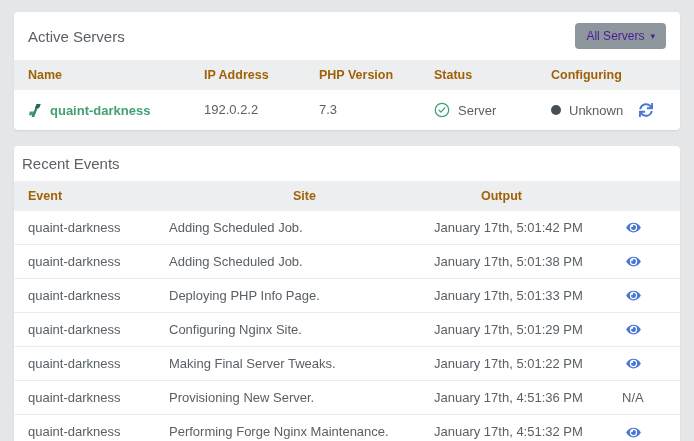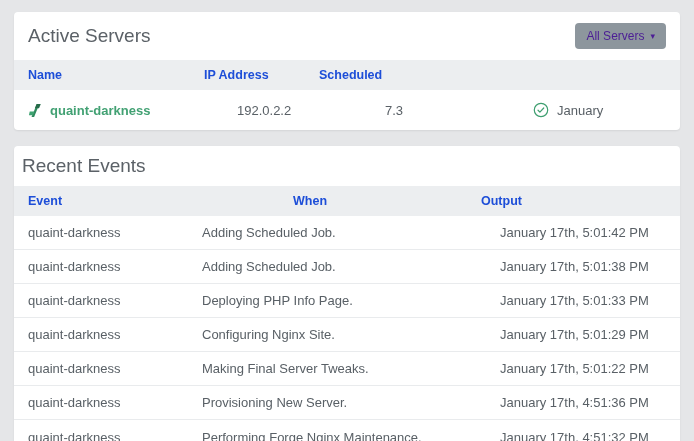--- a/index.html
+++ b/index.html
@@ -17,21 +17,21 @@
     overflow: hidden;
   }
   .panel + .panel { margin-top: 16px; }
 
   .panel-head {
     display: flex;
     align-items: center;
     justify-content: space-between;
     padding: 11px 14px;
   }
-  .panel-title { font-size: 19px; color: #5b6167; font-weight: 400; }
+  .panel-title { font-size: 15px; color: #5b6167; font-weight: 400; }
   .panel-head.tight { padding: 9px 8px; }
 
   .btn-gray {
     background: #8d969d;
     color: #4c1d95;
     border: none;
     border-radius: 4px;
     font-family: "Liberation Sans", sans-serif;
     font-size: 12px;
     padding: 6px 11px;
@@ -41,24 +41,24 @@
     gap: 6px;
   }
   .btn-gray .caret { font-size: 9px; line-height: 1; }
 
   .tbl { width: 100%; }
   .thead {
     display: flex;
     background: #eceef0;
     font-size: 12.5px;
     font-weight: 700;
-    color: #1d4ed8;
+    color: #a16207;
   }
   .thead .th { padding: 8px 14px; }
-  .tr { display: flex; align-items: center; border-bottom: 1px solid #e9ebed; gap: 33px; }
+  .tr { display: flex; border-bottom: 1px solid #e9ebed; }
   .tr:last-child { border-bottom: none; }
   .td { padding: 9px 14px; font-size: 13px; color: #596066; }
 
   
   .as-c1 { width: 176px; flex: none; }
   .as-c2 { width: 115px; flex: none; }
   .as-c3 { width: 115px; flex: none; }
   .as-c4 { width: 117px; flex: none; }
   .as-c5 { flex: 1; }
   .server-row .td { padding-top: 12px; padding-bottom: 12px; }
@@ -101,21 +101,23 @@
     <div class="panel-title">Active Servers</div>
     <button class="btn-gray">
       <span>All Servers</span>
       <span class="caret">▾</span>
     </button>
   </div>
   <div class="tbl">
     <div class="thead">
       <div class="th as-c1">Name</div>
       <div class="th as-c2">IP Address</div>
-      <div class="th as-c5">Scheduled</div>
+      <div class="th as-c3">PHP Version</div>
+      <div class="th as-c4">Status</div>
+      <div class="th as-c5">Configuring</div>
     </div>
     <div class="tr server-row">
       <div class="td as-c1 name-cell">
         <span style="display:inline-flex;">
           <svg width="14" height="15" viewBox="0 0 16 17">
             <path fill="#2f8a5d" d="M4 16 L10.2 1.2 L13 1.2 L7 16 Z"></path>
             <path fill="#266b49" d="M9.8 1.2 L14.6 1.2 L12.6 6 L7.8 6 Z"></path>
             <path fill="#3fa372" d="M2 9.6 L7.4 9.6 L5.6 14 L1 14 Z"></path>
           </svg>
         </span>
@@ -123,21 +125,21 @@
       </div>
       <div class="td as-c2">192.0.2.2</div>
       <div class="td as-c3">7.3</div>
       <div class="td as-c4 status-cell">
         <span style="display:inline-flex;">
           <svg width="16" height="16" viewBox="0 0 20 20">
             <circle cx="10" cy="10" r="8.4" fill="none" stroke="#3f9f70" stroke-width="1.5"></circle>
             <path d="M6.3 10.3l2.3 2.3 4.8-5.1" fill="none" stroke="#3f9f70" stroke-width="1.5" stroke-linecap="round" stroke-linejoin="round"></path>
           </svg>
         </span>
-        <span>January</span>
+        <span>Server</span>
       </div>
       <div class="td as-c5 conn-cell">
         <span class="dot"></span>
         <span>Unknown</span>
         <button class="refresh-btn">
           <svg width="14" height="14" viewBox="0 0 512 512">
             <path fill="#4a76d6" d="M440.65 12.57l4 82.77A247.16 247.16 0 0 0 255.83 8C134.73 8 33.91 94.92 12.29 209.82A12 12 0 0 0 24.09 224h49.05a12 12 0 0 0 11.67-9.26 175.91 175.91 0 0 1 317-56.94l-101.46-4.86a12 12 0 0 0-12.57 12v47.41a12 12 0 0 0 12 12H500a12 12 0 0 0 12-12V12a12 12 0 0 0-12-12h-47.37a12 12 0 0 0-11.98 12.57zM255.83 432a175.61 175.61 0 0 1-146-77.8l101.8 4.87a12 12 0 0 0 12.57-12v-47.4a12 12 0 0 0-12-12H12a12 12 0 0 0-12 12V500a12 12 0 0 0 12 12h47.35a12 12 0 0 0 12-12.6l-4.15-82.57A247.17 247.17 0 0 0 255.83 504c121.11 0 221.93-86.92 243.55-201.82a12 12 0 0 0-11.8-14.18h-49.05a12 12 0 0 0-11.67 9.26A175.86 175.86 0 0 1 255.83 432z"></path>
           </svg>
         </button>
       </div>
@@ -145,21 +147,21 @@
   </div>
 </div>
 
 <div class="panel">
   <div class="panel-head tight">
     <div class="panel-title">Recent Events</div>
   </div>
   <div class="tbl">
     <div class="thead">
       <div class="th ev-c2">Event</div>
-      <div class="th ev-c3">When</div>
+      <div class="th ev-c3">Site</div>
       <div class="th ev-c4">Output</div>
     </div>
     <div class="events-body">
   <div class="tr">
     <div class="td ev-c1 c-server"><span>quaint-darkness</span></div>
     <div class="td ev-c2 c-event"><span>Adding Scheduled Job.</span></div>
     <div class="td ev-c3 c-when"><span>January 17th, 5:01:42 PM</span></div>
     <div class="td ev-c4 c-output">
   <button class="eye-btn">
     <svg width="15" height="13" viewBox="0 0 576 512">

